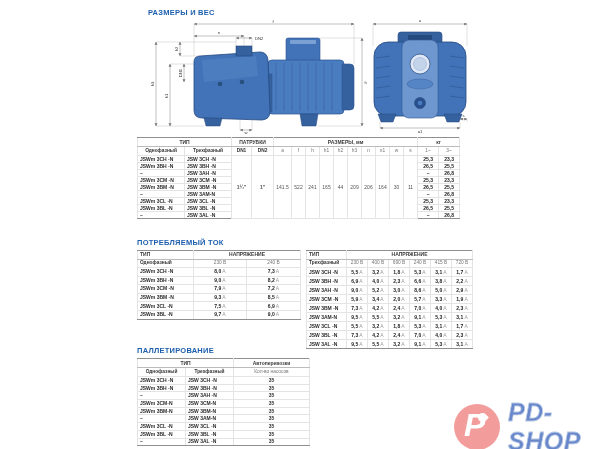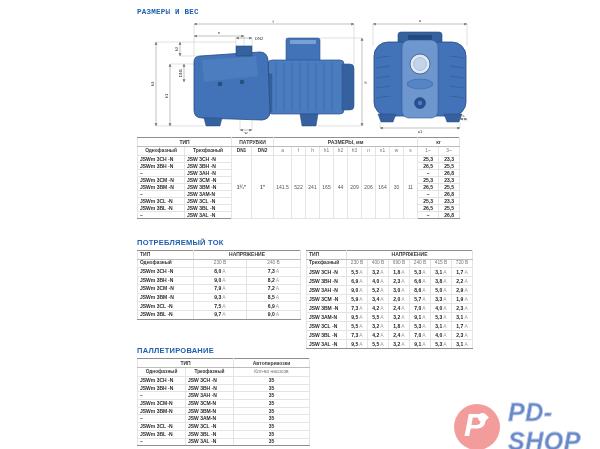--- a/index.html
+++ b/index.html
@@ -1,19 +1,19 @@
 <!DOCTYPE html>
 <html><head>
 <meta charset="utf-8">
 <style>
   html,body{margin:0;padding:0;background:#fff;}
   .page{position:relative;width:600px;height:449px;background:#fff;overflow:hidden;
         font-family:"Liberation Sans",sans-serif;}
   h2.sec{position:absolute;margin:0;color:#1d5fae;font-size:7.5px;font-weight:bold;letter-spacing:.25px;}
-  #sec-dims{left:137px;top:8px;font-family:Liberation Mono, monospace;}
+  #sec-dims{left:148px;top:8px;}
   #sec-current{left:137px;top:238px;}
   #sec-pallet{left:137px;top:346px;}
 
   
   .drawing{position:absolute;left:140px;top:16px;}
   .drawing text{font-family:"Liberation Sans",sans-serif;font-size:4.2px;fill:#333;}
   .dim{stroke:#777;stroke-width:.45;fill:none;}
   .ext{stroke:#aaa;stroke-width:.35;fill:none;}
 
   

